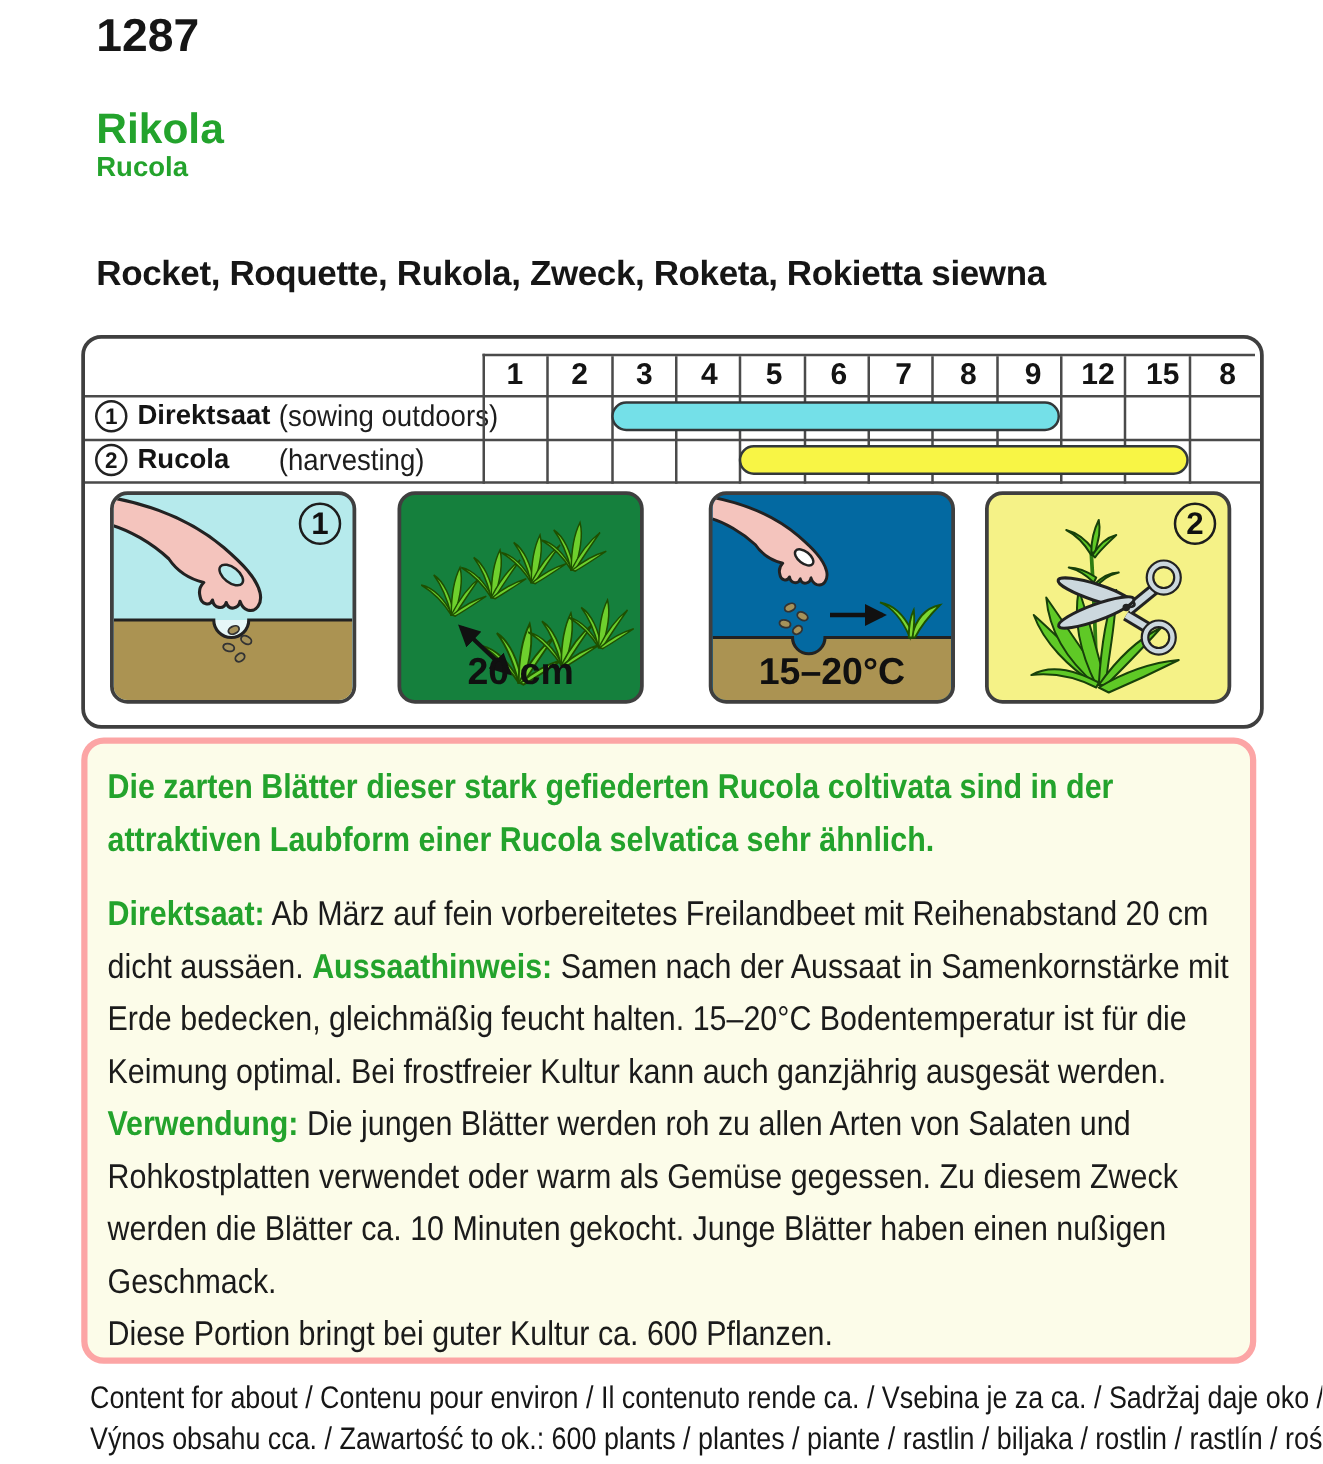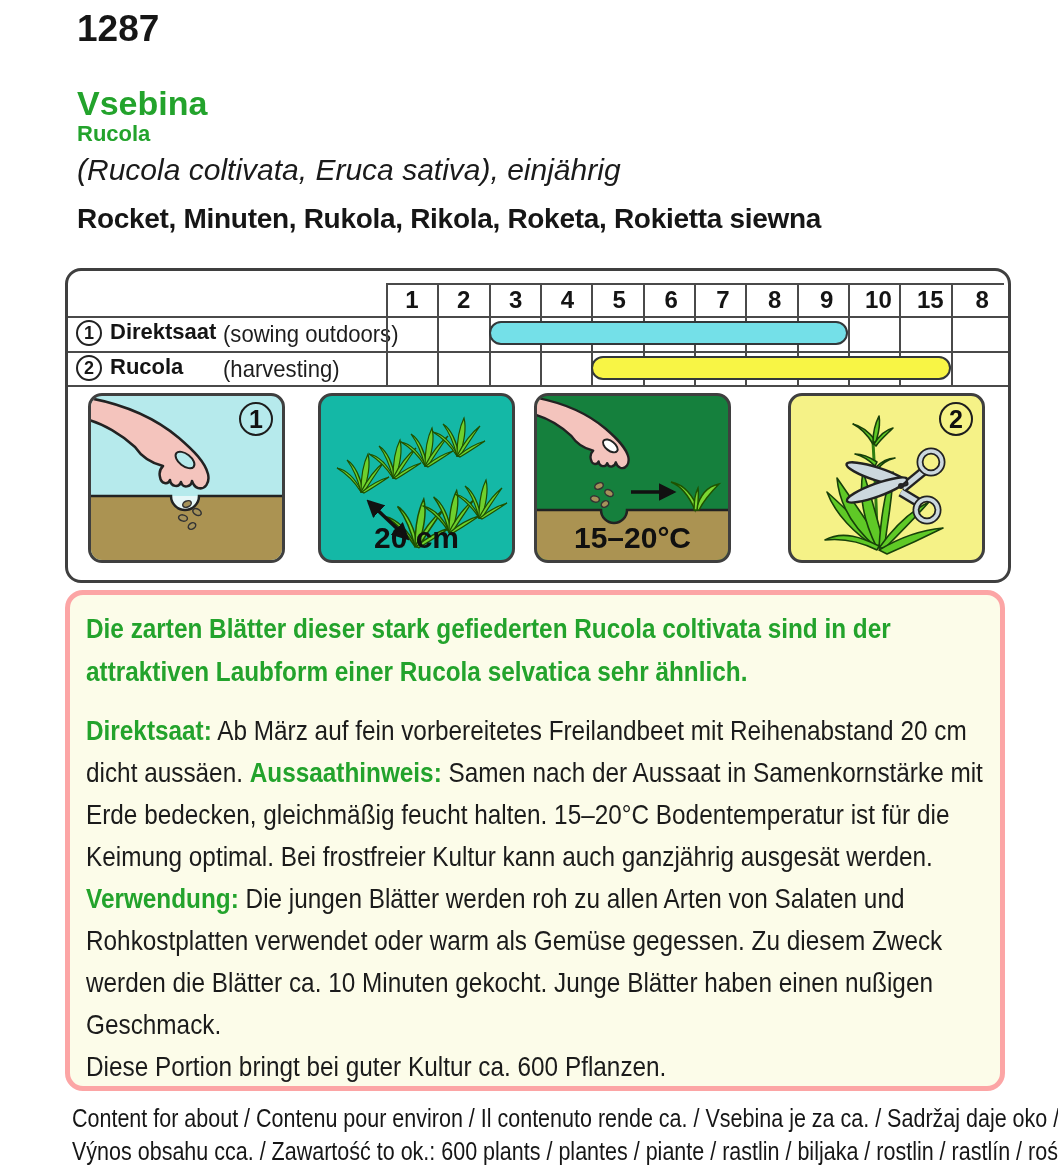--- a/index.html
+++ b/index.html
@@ -60,37 +60,36 @@
   .footer{left:72px;top:1102px;}
   .fline{font-size:25px;line-height:33px;color:#161616;white-space:nowrap;
          transform:scaleX(0.86);transform-origin:left top;}
 </style>
 </head>
 <body>
 
 <div class="page">
 
   <div class="abs pagenum">1287</div>
-  <div class="abs variety">Vsebina</div>
+  <div class="abs variety">Rikola</div>
   <div class="abs species">Rucola</div>
-  <div class="abs botanical">(Rucola coltivata, Eruca sativa), einjährig</div>
-  <div class="abs commons">Rocket, Minuten, Rukola, Rikola, Roketa, Rokietta siewna</div>
+  <div class="abs commons">Rocket, Roquette, Rukola, Zweck, Roketa, Rokietta siewna</div>
 
   <div class="abs calbox">
     <div class="mheader">
         <div class="mcell">1</div>
         <div class="mcell">2</div>
         <div class="mcell">3</div>
         <div class="mcell">4</div>
         <div class="mcell">5</div>
         <div class="mcell">6</div>
         <div class="mcell">7</div>
         <div class="mcell">8</div>
         <div class="mcell">9</div>
-        <div class="mcell">10</div>
+        <div class="mcell">12</div>
         <div class="mcell">15</div>
         <div class="mcell">8</div>
       </div>
     <div class="gridlines">
         <div class="gcell"></div>
         <div class="gcell"></div>
         <div class="gcell"></div>
         <div class="gcell"></div>
         <div class="gcell"></div>
         <div class="gcell"></div>
@@ -133,21 +132,21 @@
         <g fill="#a5925a" stroke="#333" stroke-width="1.5">
           <ellipse cx="96" cy="108" rx="4.5" ry="3" transform="rotate(-25 96 108)"></ellipse>
           <ellipse cx="106" cy="116" rx="4.5" ry="3" transform="rotate(30 106 116)"></ellipse>
           <ellipse cx="92" cy="122" rx="4.5" ry="3" transform="rotate(15 92 122)"></ellipse>
           <ellipse cx="101" cy="130" rx="4" ry="3" transform="rotate(-35 101 130)"></ellipse>
         </g>
       </svg>
       <div class="badge">1</div>
     </div>
 
-    <div class="panel" style="left:250px;background:#14b8a6">
+    <div class="panel" style="left:250px;background:#15803d">
       <svg viewBox="0 0 191 164" preserveAspectRatio="none">
         <defs>
           <g id="tuft" fill="#6ed02d" stroke="#1e4f00" stroke-width="1.2">
             <path d="M0,2 C-5,-6 -14,-16 -24,-22 C-14,-20 -5,-10 1,2 Z"></path>
             <path d="M0,2 C-3,-10 -8,-22 -14,-30 C-6,-25 0,-12 2,2 Z"></path>
             <path d="M0,2 C0,-12 2,-26 7,-36 C10,-24 6,-10 3,2 Z"></path>
             <path d="M0,2 C5,-8 13,-20 23,-28 C16,-18 8,-6 3,2 Z"></path>
             <path d="M1,2 C8,-4 18,-10 28,-13 C19,-7 10,-1 3,3 Z"></path>
           </g>
           <marker id="ah" viewBox="0 0 10 10" refX="8" refY="5" markerWidth="5" markerHeight="5" orient="auto-start-reverse">
@@ -161,21 +160,21 @@
           <use href="#tuft" transform="translate(136,58)"></use>
           <use href="#tuft" transform="translate(94,148) scale(1.25)"></use>
           <use href="#tuft" transform="translate(128,134) scale(1.1)"></use>
           <use href="#tuft" transform="translate(158,120)"></use>
         </g>
         <line x1="48" y1="106" x2="86" y2="142" stroke="#111" stroke-width="3.5" marker-start="url(#ah)" marker-end="url(#ah)"></line>
       </svg>
       <div class="caption">20 cm</div>
     </div>
 
-    <div class="panel" style="left:466px;background:#15803d">
+    <div class="panel" style="left:499px;background:#0369a1">
       <svg viewBox="0 0 191 164" preserveAspectRatio="none">
         <g>
           <path d="M0,114 L64,114 A13,13 0 0 0 90,114 L191,114 L191,164 L0,164 Z" fill="#ab9352"></path>
           <path d="M0,114 L64,114 A13,13 0 0 0 90,114 L191,114" fill="none" stroke="#222" stroke-width="2.5"></path>
         </g>
         <g transform="scale(0.78)">
           <path d="M-2,2 C30,8 62,20 88,42 C103,55 114,66 117,78 C119,87 114,94 107,92 C104,91 102,88 101,85 C100,91 92,93 90,86 C88,92 80,91 79,84 C77,89 70,88 69,81 C68,77 69,73 72,70 C60,67 50,60 44,51 C30,38 12,28 -2,24 Z" fill="#f4c4bd" stroke="#222" stroke-width="3" stroke-linejoin="round"></path>
           <ellipse cx="94" cy="64" rx="11" ry="6" transform="rotate(38 94 64)" fill="#ffffff" stroke="#222" stroke-width="2.5"></ellipse>
         </g>
         <g fill="#a5925a" stroke="#333" stroke-width="1.5">

